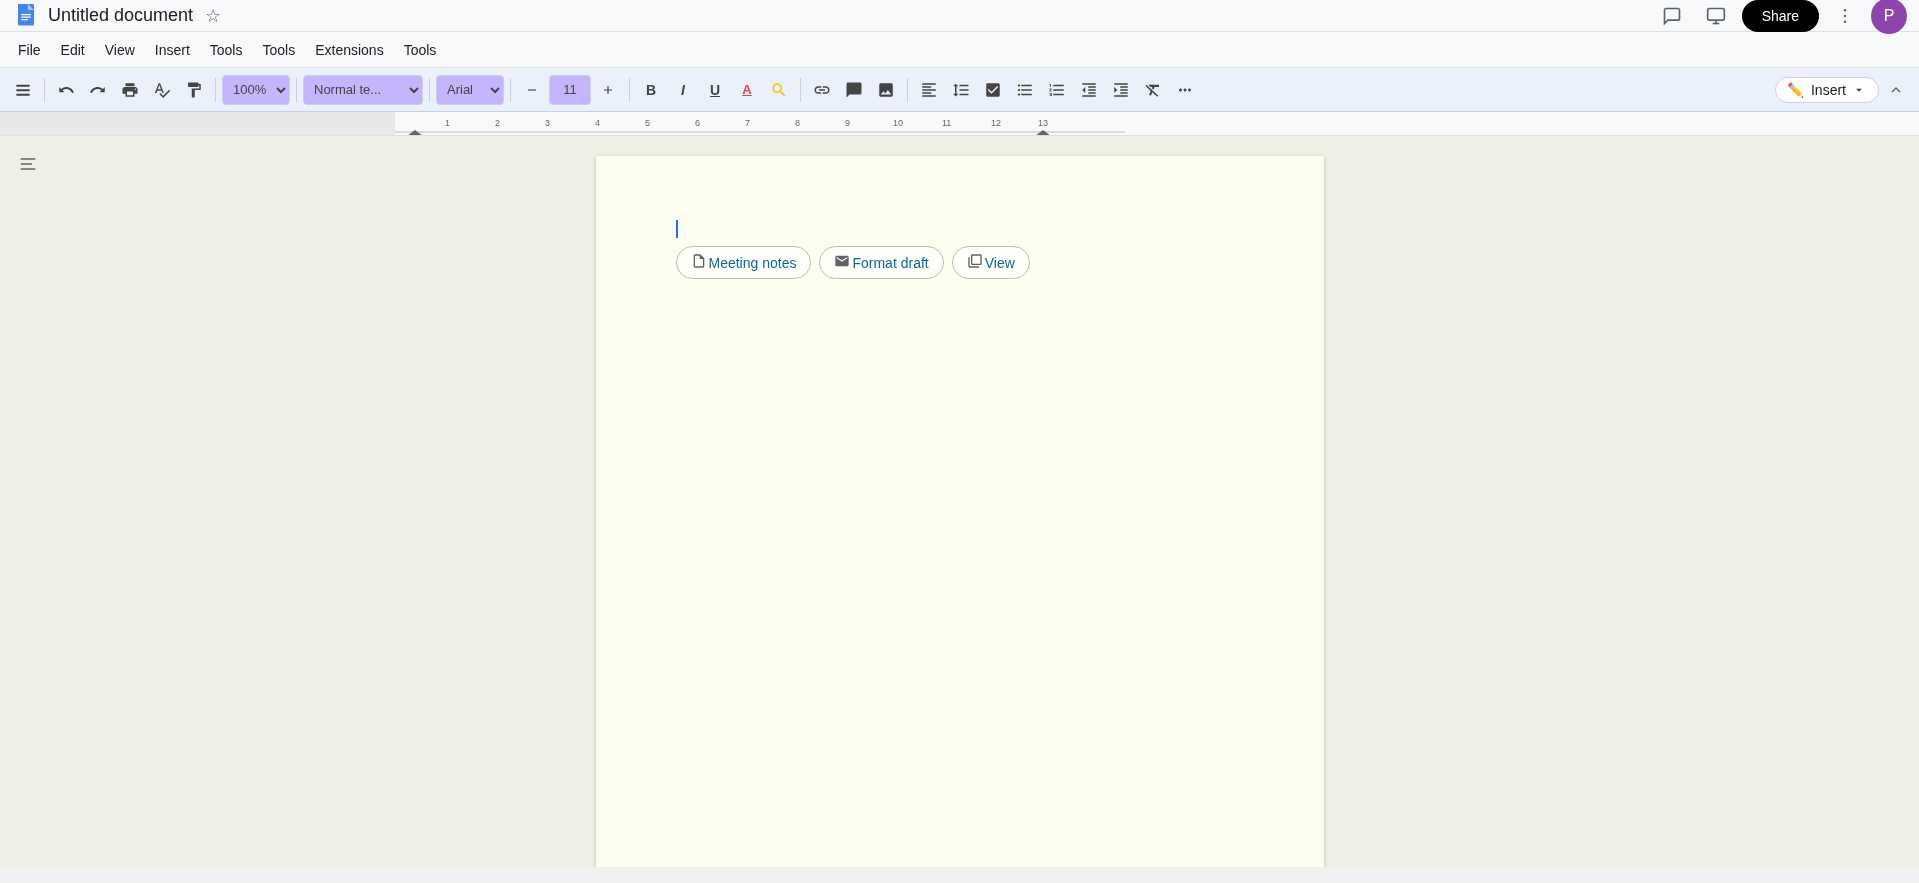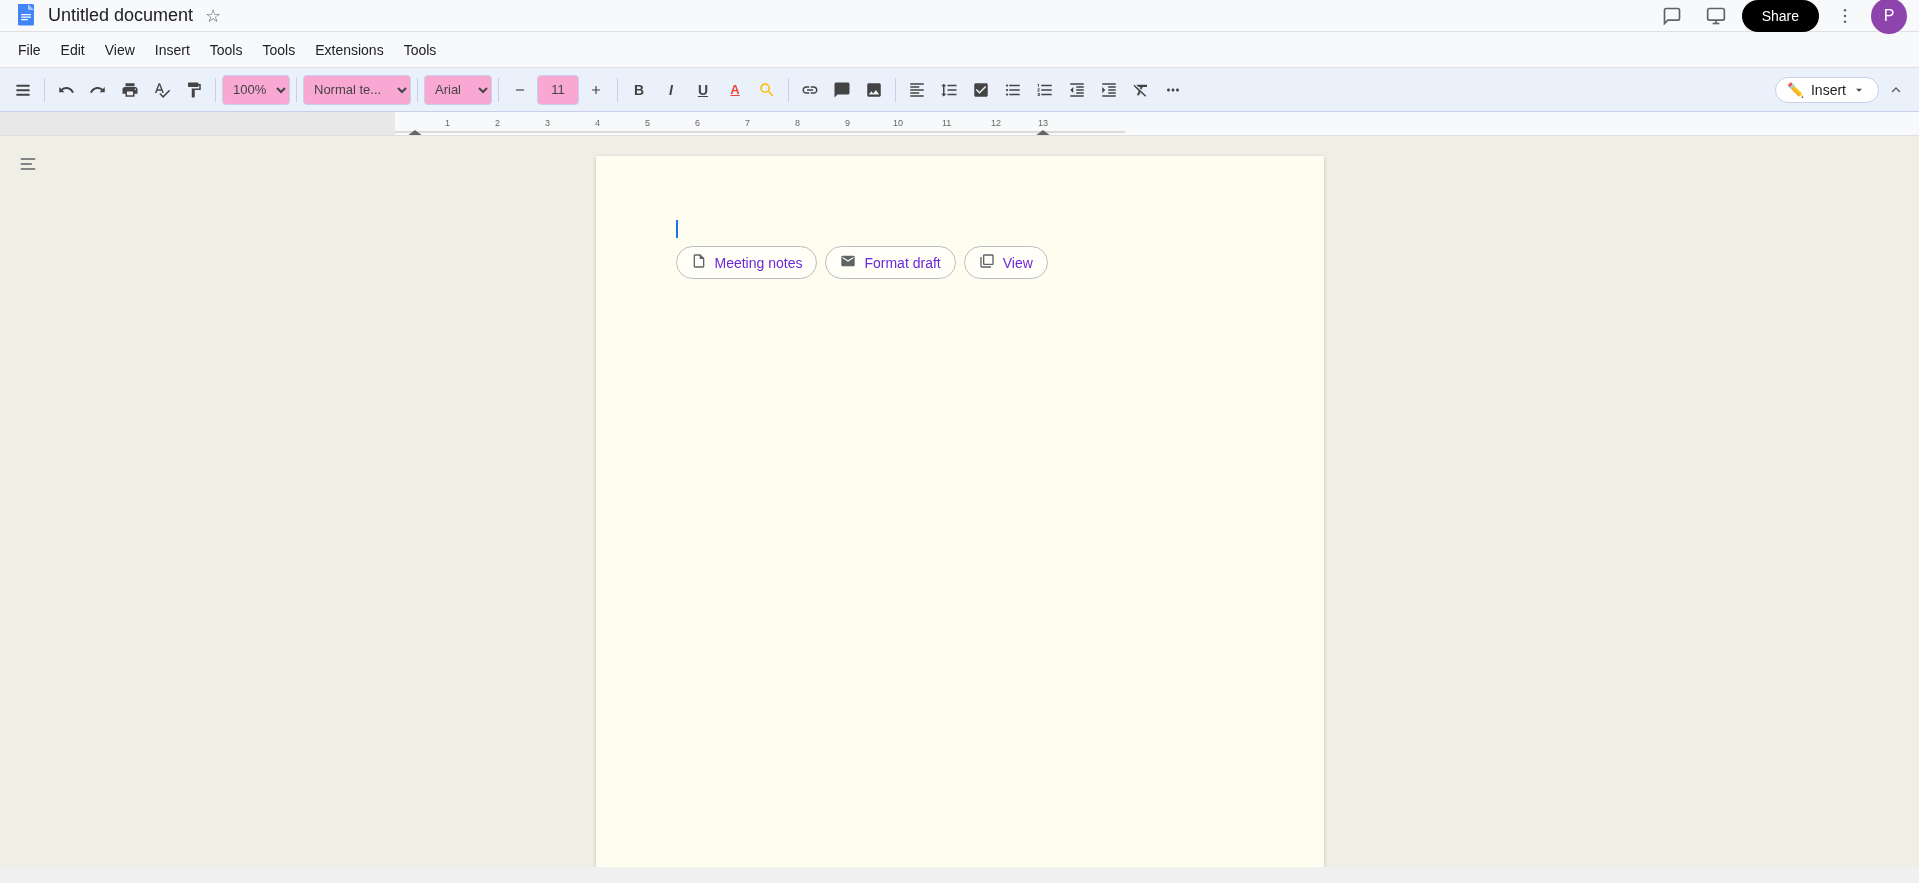--- a/index.html
+++ b/index.html
@@ -123,27 +123,27 @@
       color: #444;
       font-size: 15px;
       border: none;
       background: transparent;
       flex-shrink: 0;
     }
     .toolbar-select {
       height: 30px;
       border: 1px solid #c6d0e8;
       border-radius: 4px;
-      background: #f9a8d4;
+      background: #c4b5fd;
       font-size: 13px;
       padding: 0 6px;
       cursor: pointer;
       color: #444;
     }
-    #style-select { width: 108px; }
+    #style-select { width: 120px; }
     #font-select { width: 68px; }
     #fontsize-input {
       width: 42px;
       height: 30px;
       border: 1px solid #c6d0e8;
       border-radius: 4px;
       text-align: center;
       font-size: 13px;
     }
     .toolbar-btn-text {
@@ -270,26 +270,26 @@
     
     #template-chips {
       display: flex;
       gap: 8px;
       margin-top: 8px;
       align-items: center;
     }
     .template-chip {
       display: flex;
       align-items: center;
-      gap: 8px;
+      gap: 2px;
       border: 1px solid #bbb;
       border-radius: 20px;
       padding: 6px 14px;
       font-size: 14px;
-      color: #6d28d9;
+      color: #0369a1;
       cursor: pointer;
       background: rgba(255,255,255,0.5);
       white-space: nowrap;
     }
     .chip-icon { font-size: 14px; color: #5f6368; }
 
     
     #right-panel {
       width: 56px;
       background: #f0efe6;

